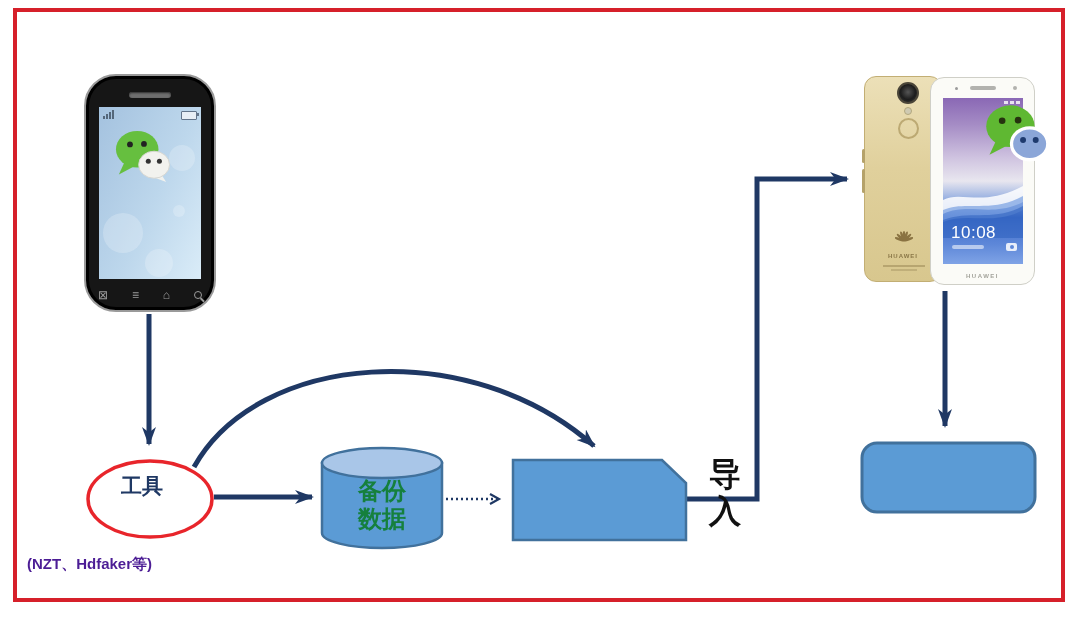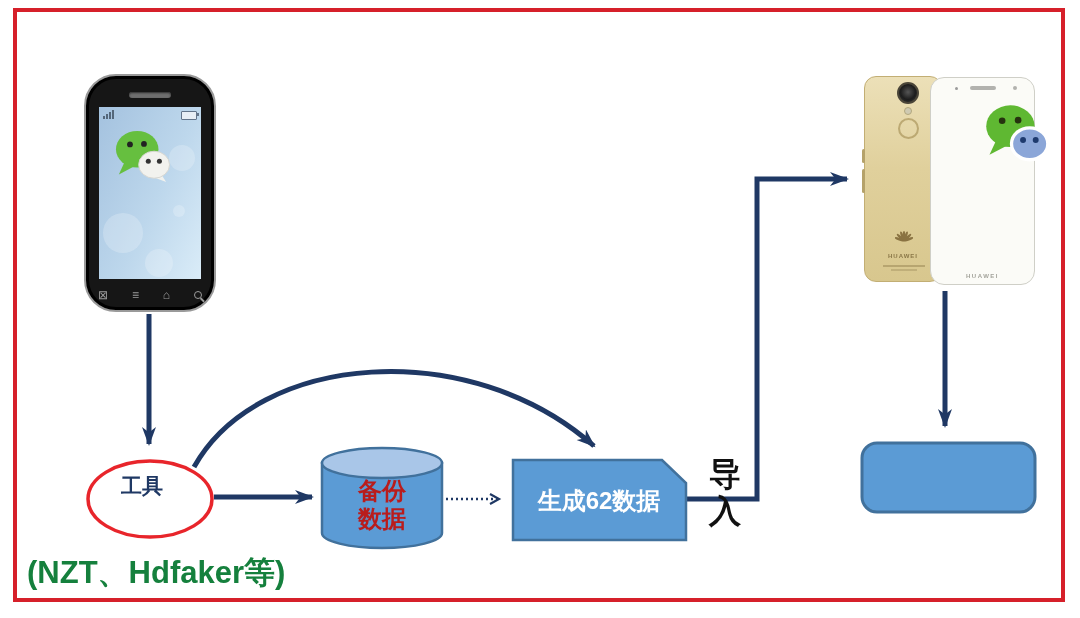--- a/index.html
+++ b/index.html
@@ -10,22 +10,22 @@
   .frame{
     position:absolute;left:13px;top:8px;width:1052px;height:594px;
     border:4px solid #d6202a;box-sizing:border-box;pointer-events:none;
   }
   .layer{position:absolute;left:0;top:0;width:1080px;height:618px;}
 
   
   .lbl{position:absolute;font-weight:bold;text-align:center;line-height:1.15;}
   .lbl span{display:block;}
   .lbl-tool{left:80px;top:474px;width:124px;font-size:21px;color:#1f3864;}
-  .lbl-caption{left:27px;top:555px;width:300px;font-size:31px;color:#15803d;text-align:left;}
-  .lbl-backup{left:322px;top:477px;width:120px;font-size:24px;color:#b91c1c;}
+  .lbl-caption{left:27px;top:555px;width:300px;font-size:15px;color:#4c1d95;text-align:left;}
+  .lbl-backup{left:322px;top:477px;width:120px;font-size:24px;color:#15803d;}
   .lbl-generate{left:514px;top:487px;width:170px;font-size:24px;color:#fff;}
   .lbl-import{left:694px;top:456px;width:62px;font-size:32px;color:#111;}
   .lbl-login{left:863px;top:452px;width:171px;font-size:21px;color:#fff;line-height:1.22;}
 
   
   .old-phone{position:absolute;left:84px;top:74px;width:132px;height:238px;
     background:#161616;border:2px solid #9a9a9a;border-radius:32px;box-sizing:border-box;
     box-shadow:inset 0 0 0 3px #000;}
   .old-speaker{position:absolute;left:50%;top:16px;transform:translateX(-50%);
     width:42px;height:6px;background:#6e6e6e;border-radius:3px;
@@ -184,20 +184,36 @@
     </svg>
     <div class="back-brand">HUAWEI</div>
     <div class="cert"></div>
     <div class="cert2"></div>
   </div>
 
   <div class="front-phone">
     <div class="f-dot1"></div>
     <div class="f-speaker"></div>
     <div class="f-dot2"></div>
+    <div class="f-screen">
+
+      <svg width="80" height="60" viewBox="0 0 80 60" style="position:absolute;left:0;top:80px;">
+        <path d="M0 22 C 18 12, 40 30, 80 8 L80 24 C 48 40, 26 24, 0 36 Z" fill="rgba(255,255,255,0.85)"></path>
+        <path d="M0 32 C 22 22, 48 36, 80 18 L80 32 C 50 48, 24 34, 0 44 Z" fill="rgba(120,160,225,0.7)"></path>
+        <path d="M0 42 C 26 32, 52 44, 80 28 L80 60 L0 60 Z" fill="rgba(46,96,190,0.55)"></path>
+      </svg>
+      <div class="f-status">
+          <i></i>
+          <i></i>
+          <i></i>
+        </div>
+      <div class="f-clock">10:08</div>
+      <div class="f-date"></div>
+      <div class="f-cam"></div>
+    </div>
     <div class="f-brand">HUAWEI</div>
   </div>
 
   <svg class="wc-overlay" width="66" height="64" viewBox="0 0 60 58">
     <polygon points="11,34 5,47 22,38" fill="#5fb832"></polygon>
     <ellipse cx="24" cy="21" rx="22" ry="19" fill="#5fb832"></ellipse>
     <circle cx="16.5" cy="16" r="3" fill="#26330f"></circle>
     <circle cx="31" cy="15.5" r="3" fill="#26330f"></circle>
     <polygon points="49,47 55,56 40,50" fill="#ffffff"></polygon>
     <ellipse cx="41.5" cy="37" rx="16.5" ry="14.5" fill="#8ba6d8" stroke="#ffffff" stroke-width="3"></ellipse>
@@ -209,18 +225,17 @@
     <span>工具</span>
   </div>
 
   <div class="lbl lbl-caption">(NZT、Hdfaker等)</div>
 
   <div class="lbl lbl-backup">
     <span>备份</span>
     <span>数据</span>
   </div>
 
-  <div class="lbl lbl-generate">生成62数据</div>
 
   <div class="lbl lbl-import">导入</div>
 
 
 </div>
 
 </body></html>

